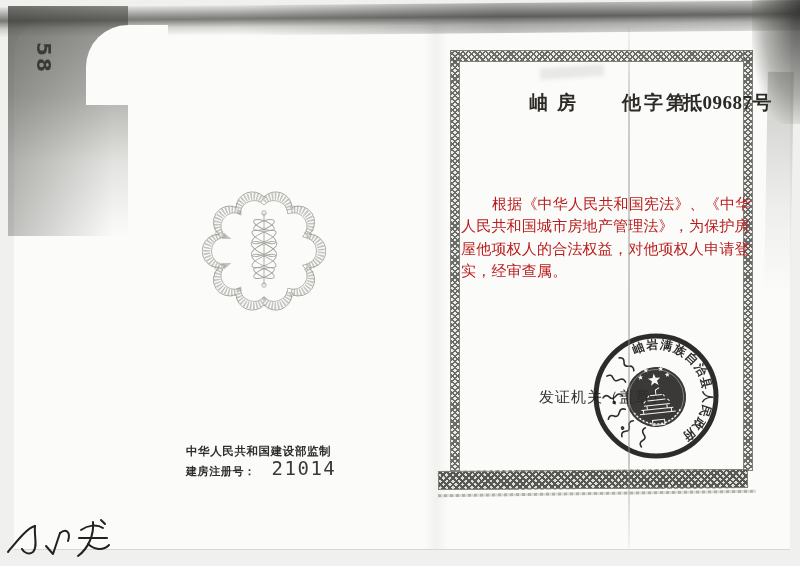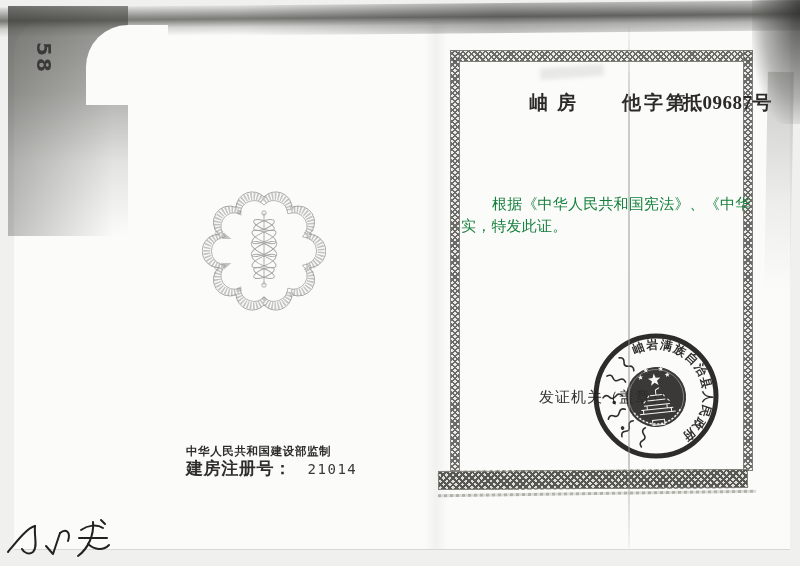--- a/index.html
+++ b/index.html
@@ -38,22 +38,22 @@
   .gutter { position:absolute; left:424px; top:22px; width:24px; height:527px; z-index:2;
           background:linear-gradient(90deg, rgba(0,0,0,0), rgba(110,110,104,.07) 50%, rgba(0,0,0,0)); }
   .crease { position:absolute; left:628px; top:26px; width:2px; height:522px; z-index:5;
           background:linear-gradient(180deg, rgba(140,140,134,.06), rgba(140,140,134,.42) 15%, rgba(140,140,134,.48) 82%, rgba(140,140,134,.08)); }
 
   
   .rosette { position:absolute; left:202px; top:183px; z-index:3; }
   .publisher { position:absolute; left:186px; top:444px; z-index:3; font-weight:bold;
           font-size:11.5px; letter-spacing:.6px; color:#2e2d2b; white-space:nowrap; }
   .regline { position:absolute; left:186px; top:457px; z-index:3; white-space:nowrap; }
-  .regline .lbl { font-weight:bold; font-size:17px; letter-spacing:.6px; color:#2e2d2b; }
-  .regline .num { font-family:"DejaVu Sans Mono",monospace; font-size:14px; letter-spacing:1.5px;
+  .regline .lbl { font-weight:bold; font-size:11px; letter-spacing:.6px; color:#2e2d2b; }
+  .regline .num { font-family:"DejaVu Sans Mono",monospace; font-size:19px; letter-spacing:1.5px;
           color:#3a3937; margin-left:16px; }
   .signature { position:absolute; left:4px; top:511px; z-index:3; }
 
   
   .band { position:absolute; z-index:3; opacity:.92;
           background:
             repeating-linear-gradient(45deg, #5f5f5c 0 1.5px, rgba(0,0,0,0) 1.5px 4px),
             repeating-linear-gradient(-45deg, #5f5f5c 0 1.5px, rgba(0,0,0,0) 1.5px 4px),
             linear-gradient(#eaeae6,#eaeae6);
           box-shadow:inset 0 0 0 1px #77756f; }
@@ -71,21 +71,21 @@
 
   .title-part { position:absolute; top:90px; z-index:3; font-weight:bold; font-size:19px;
           color:#2b2a27; white-space:nowrap;padding-left:26px; }
   .title-prefix { left:503px; letter-spacing:9px; }
   .title-middle { left:596px; letter-spacing:3px; }
   .title-number { left:657px; letter-spacing:.5px; }
   .smudge { position:absolute; left:540px; top:66px; width:64px; height:12px; z-index:3;
           background:rgba(70,70,66,.10); filter:blur(2px); transform:rotate(-4deg); }
 
   .body-text { position:absolute; left:461px; top:193px; width:248px; z-index:3;
-          font-size:15px; line-height:22.4px; color:#15803d; letter-spacing:.2px; }
+          font-size:15px; line-height:22.4px; color:#b91c1c; letter-spacing:.2px; }
   .body-text .line { white-space:nowrap; }
   .body-text .line:first-child { padding-left:31px; }
 
   .issuer { position:absolute; left:539px; top:388px; z-index:3; font-size:15px;
           letter-spacing:1px; color:#34332f; white-space:nowrap; }
 
   .stamp { position:absolute; left:580px; top:320px; z-index:4; opacity:.92; }
 </style>
 </head>
 <body>
@@ -157,21 +157,23 @@
   <div class="band bottom"></div>
   <div class="band-echo"></div>
   <div class="smudge"></div>
 
   <div class="title-part title-prefix">岫房</div>
   <div class="title-part title-middle">他字第</div>
   <div class="title-part title-number">抵09687号</div>
 
   <div class="body-text">
     <div class="line">根据《中华人民共和国宪法》、《中华</div>
-    <div class="line">实，特发此证。</div>
+    <div class="line">人民共和国城市房地产管理法》，为保护房</div>
+    <div class="line">屋他项权人的合法权益，对他项权人申请登</div>
+    <div class="line">实，经审查属。</div>
   </div>
 
   <div class="issuer">发证机关（盖章）</div>
 
   <svg class="stamp" width="152" height="152" viewBox="0 0 152 152">
     <circle cx="76" cy="76" r="60" fill="none" stroke="#1c1b19" stroke-width="5"></circle>
     <defs>
       <path id="arcR" d="M52.5,35.3 A47,47 0 0 1 100.9,115.9" fill="none"></path>
       <path id="star" d="M0,-6.5 L1.59,-2.18 L6.18,-2.01 L2.57,0.83 L3.82,5.26 L0,2.7 L-3.82,5.26 L-2.57,0.83 L-6.18,-2.01 L-1.59,-2.18 Z"></path>
     </defs>

